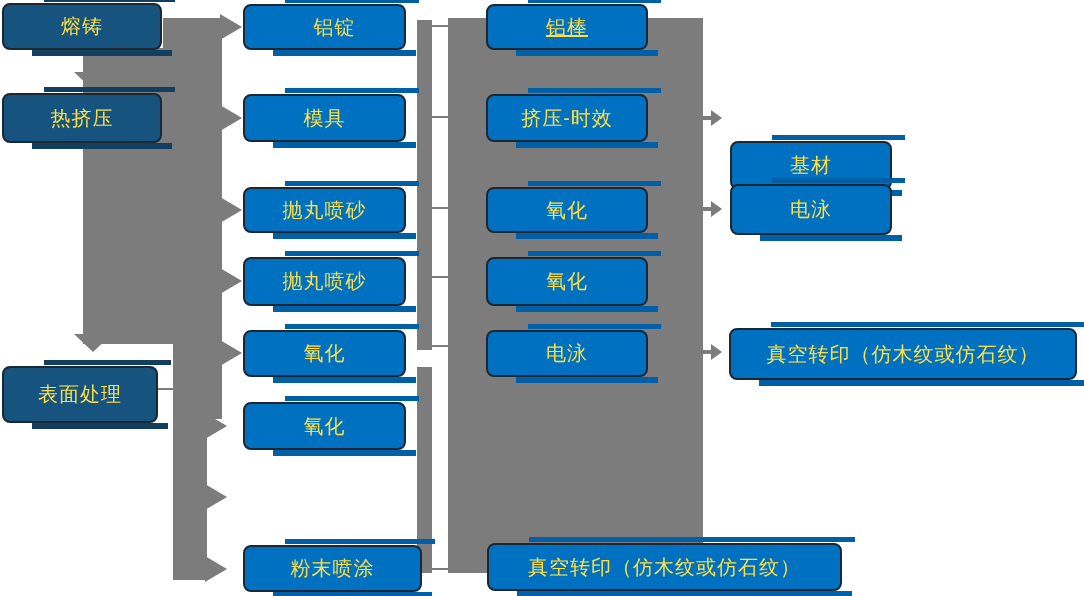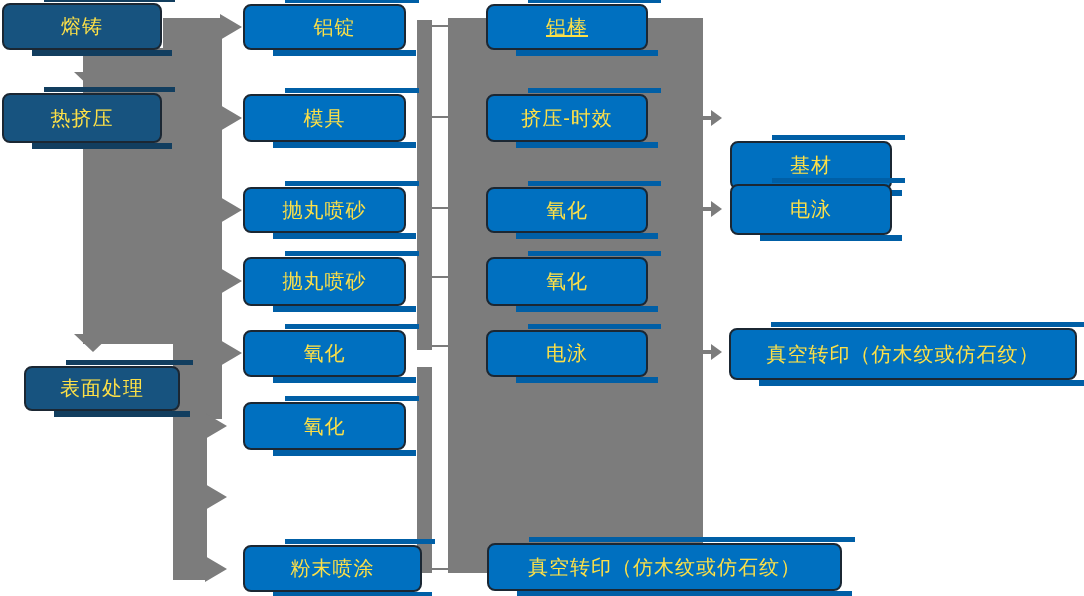--- a/index.html
+++ b/index.html
@@ -79,21 +79,21 @@
     <div class="stem"></div>
     <div class="tri"></div>
   </div>
   <div class="arr-sm" style="left:703px;top:344px;">
     <div class="stem"></div>
     <div class="tri"></div>
   </div>
 
   <div class="n dark" style="left:2px;top:3px;width:160px;height:47px;">熔铸</div>
   <div class="n dark" style="left:2px;top:93px;width:160px;height:50px;">热挤压</div>
-  <div class="n dark" style="left:2px;top:366px;width:156px;height:45px;margin-left:22px;">表面处理</div>
+  <div class="n dark" style="left:2px;top:366px;width:156px;height:57px;">表面处理</div>
 
   <div class="n light" style="left:243px;top:4px;width:163px;height:46px;padding-left:20px;">铝锭</div>
   <div class="n light" style="left:243px;top:94px;width:163px;height:48px;">模具</div>
   <div class="n light" style="left:243px;top:187px;width:163px;height:46px;">抛丸喷砂</div>
   <div class="n light" style="left:243px;top:257px;width:163px;height:49px;">抛丸喷砂</div>
   <div class="n light" style="left:243px;top:330px;width:163px;height:47px;">氧化</div>
   <div class="n light" style="left:243px;top:402px;width:163px;height:48px;">氧化</div>
   <div class="n light" style="left:243px;top:545px;width:179px;height:47px;">粉末喷涂</div>
 
   <div class="n light" style="left:486px;top:4px;width:162px;height:46px;text-decoration:underline;">铝棒</div>

